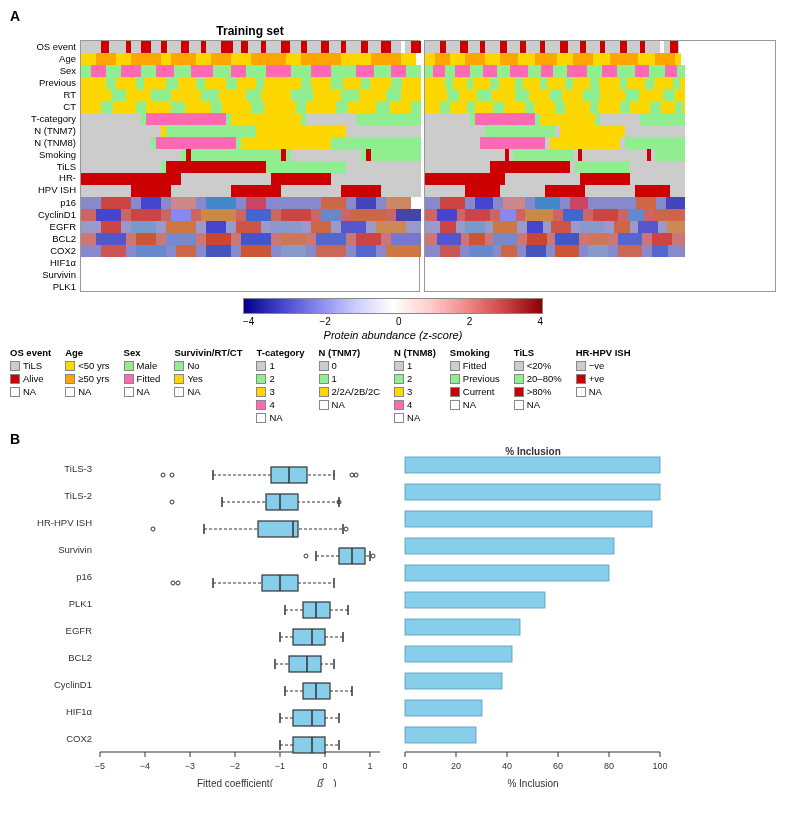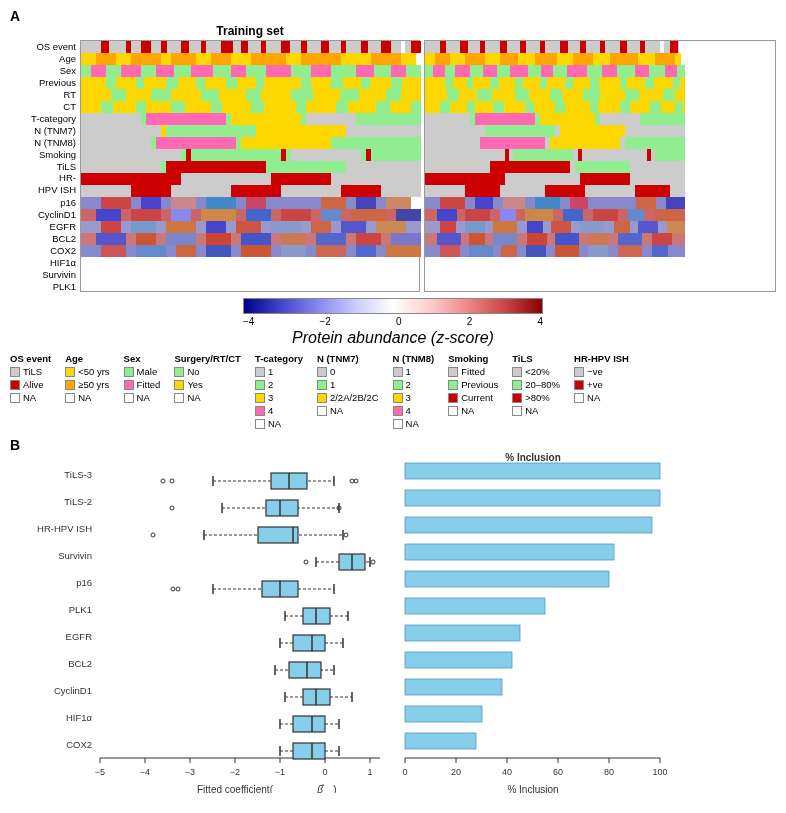--- a/index.html
+++ b/index.html
@@ -67,21 +67,21 @@
       border: 1px solid #888;
     }
     .color-scale-labels {
       display: flex;
       justify-content: space-between;
       width: 300px;
       font-size: 10px;
       margin-top: 2px;
     }
     .color-scale-title {
-      font-size: 16px;
+      font-size: 11px;
       font-style: italic;
       margin-top: 2px;
     }
     
     .legend-section {
       display: flex;
       flex-wrap: wrap;
       gap: 8px 14px;
       margin: 6px 0 8px 0;
       font-size: 9.5px;
@@ -643,21 +643,21 @@
           <div class="legend-swatch" style="background:#FF69B4;"></div>
           <span>Fitted</span>
         </div>
         <div class="legend-item">
           <div class="legend-swatch" style="background:#FFFFFF;"></div>
           <span>NA</span>
         </div>
       </div>
 
       <div class="legend-group">
-        <div class="legend-title">Surgery/RT/CT</div>
+        <div class="legend-title">Survivin/RT/CT</div>
         <div class="legend-item">
           <div class="legend-swatch" style="background:#90EE90;"></div>
           <span>No</span>
         </div>
         <div class="legend-item">
           <div class="legend-swatch" style="background:#FFD700;"></div>
           <span>Yes</span>
         </div>
         <div class="legend-item">
           <div class="legend-swatch" style="background:#FFFFFF;"></div>

